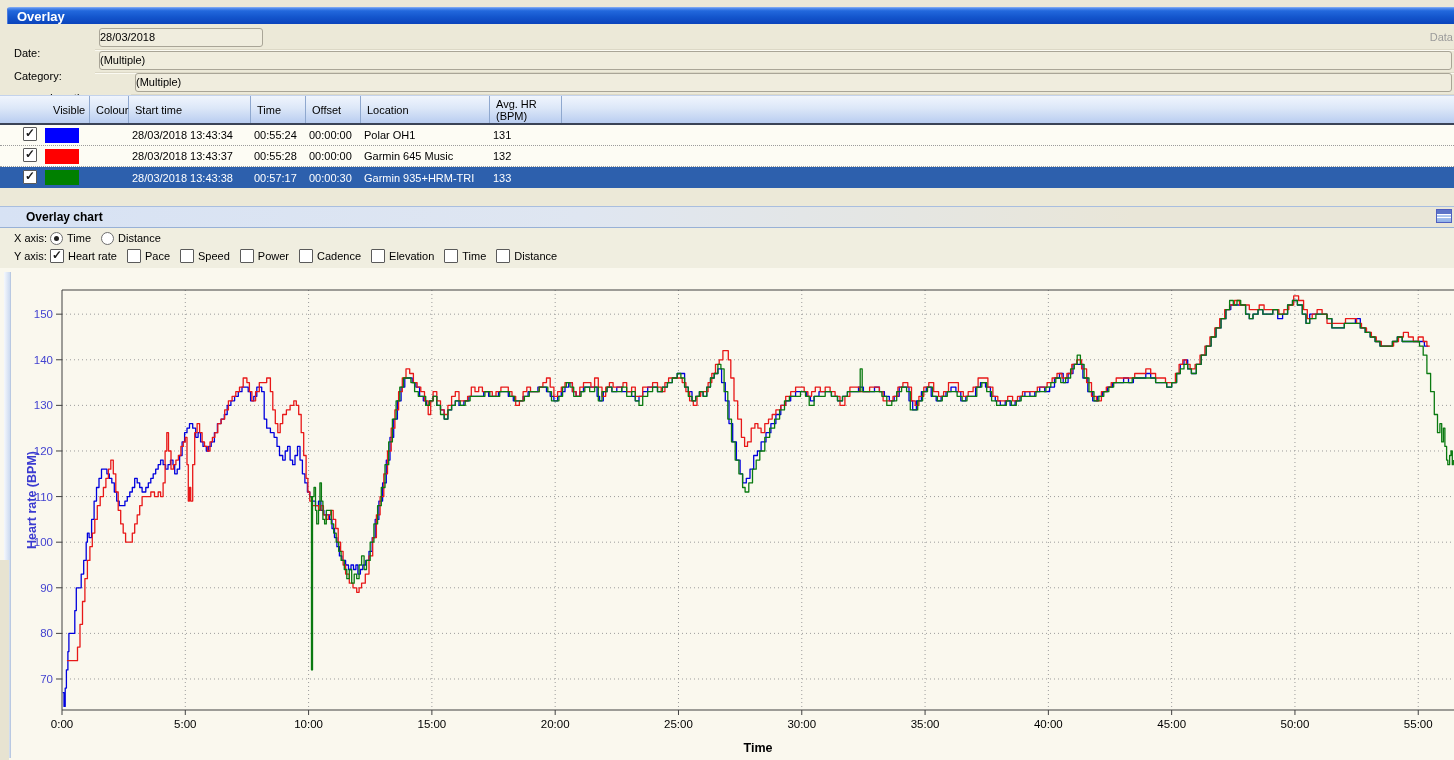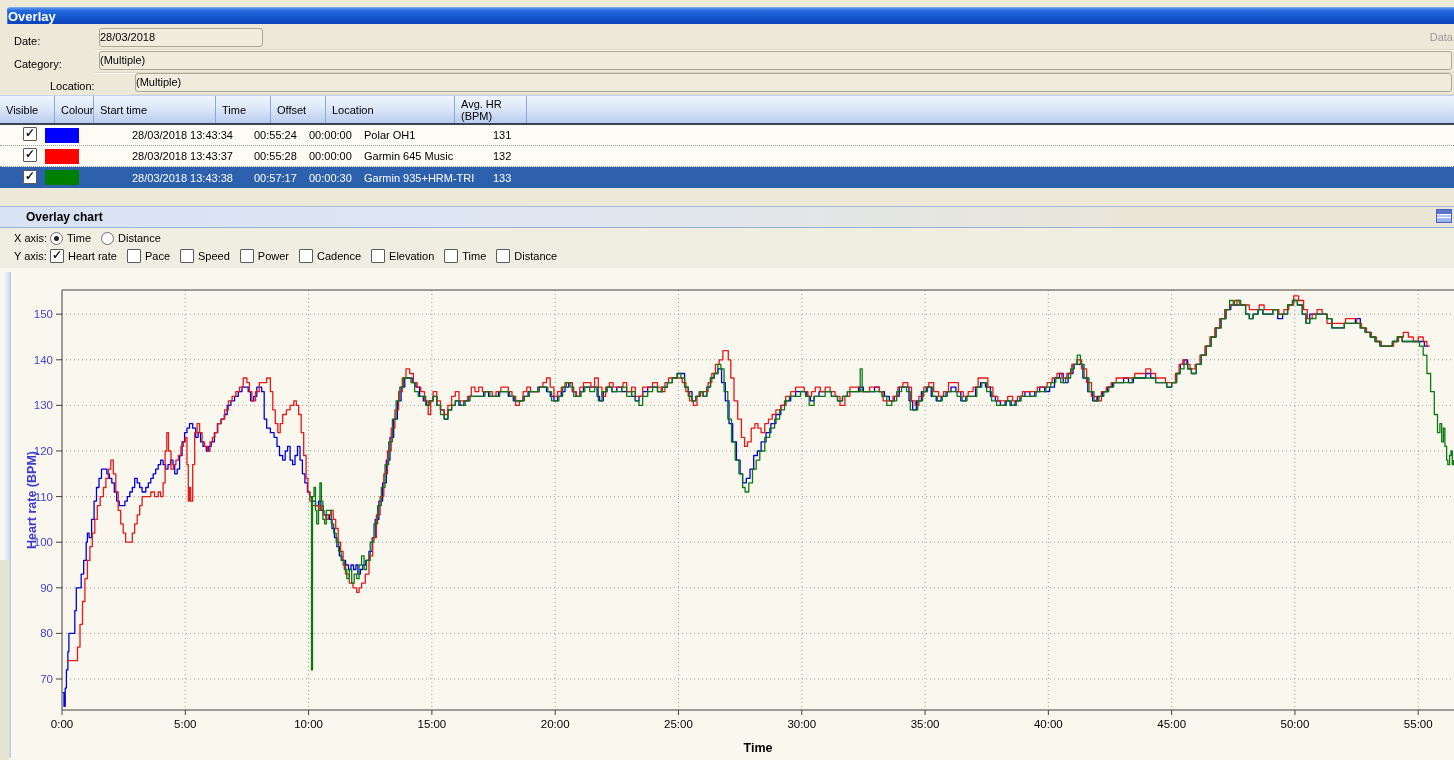--- a/index.html
+++ b/index.html
@@ -5,40 +5,40 @@
   html,body{margin:0;padding:0;}
   body{width:1454px;height:760px;overflow:hidden;background:#ece9d8;
        font-family:"Liberation Sans",sans-serif;font-size:11px;color:#000;}
   .app{position:relative;width:1454px;height:760px;}
 
   
   .overlay-bar{position:absolute;left:7px;right:0;top:7px;height:17px;
     background:linear-gradient(#5b93ee 0%,#2268dd 18%,#1456cd 55%,#0b44bc 100%);
     border-top:1px solid #7aa6f2;border-left:1px solid #4a7ade;
     border-top-left-radius:3px;color:#fff;font-weight:bold;font-size:13px;
-    line-height:17px;box-sizing:border-box;}
+    line-height:17px;padding-left:9px;box-sizing:border-box;}
 
   
   .form-row{position:absolute;left:0;right:0;height:22px;}
-  .form-label{position:absolute;left:14px;top:7px;}
+  .form-label{position:absolute;left:14px;top:19px;}
   .field{position:absolute;top:0;height:17px;border:1px solid #a9a597;border-radius:3px;
          background:#f0edde;line-height:17px;padding-left:0;}
   .row-groove{position:absolute;left:95px;right:0;bottom:0;height:0;
               border-bottom:1px solid #dcd8c6;box-shadow:0 1px 0 #fbfaf2;}
   .data-link{position:absolute;top:31px;right:1px;color:#9b9b9b;}
 
   
   .grid{position:absolute;left:0;right:0;top:95px;}
   .grid-header{position:relative;height:30px;display:flex;
     background:linear-gradient(#f0f5fd 0%,#dce7f8 45%,#b9cdf0 100%);
     border-top:1px solid #c4d3ec;border-bottom:2px solid #3a4356;box-sizing:border-box;}
   .gh{box-sizing:border-box;border-right:1px solid #8fa8cf;display:flex;
       align-items:center;padding:1px 3px 1px 6px;line-height:12px;}
   .gh:last-child{border-right:none;}
-  .c-visible{width:55px;} .c-colour{width:39px;} .c-start{width:122px;}
+  .c-visible{width:43px;margin-left:47px;} .c-colour{width:39px;} .c-start{width:122px;}
   .c-time{width:55px;} .c-offset{width:55px;} .c-loc{width:129px;} .c-hr{width:72px;}
   .c-fill{flex:1;}
   .grid-row{position:relative;height:21px;display:flex;align-items:center;
             background:#fdfcf4;border-bottom:1px dotted #9c9c9c;box-sizing:border-box;}
   .grid-row.selected{background:#2d60ad;color:#fff;border-bottom:none;}
   .cell{box-sizing:border-box;padding-left:6px;white-space:nowrap;overflow:hidden;}
   .cb{display:inline-block;width:12px;height:12px;background:#fff;border:1px solid #5a5a5a;
       border-radius:1px;position:relative;}
   .cb.checked::after{content:"✓";position:absolute;left:1px;top:-2px;
       font-size:12px;font-weight:bold;color:#1a1a1a;}

